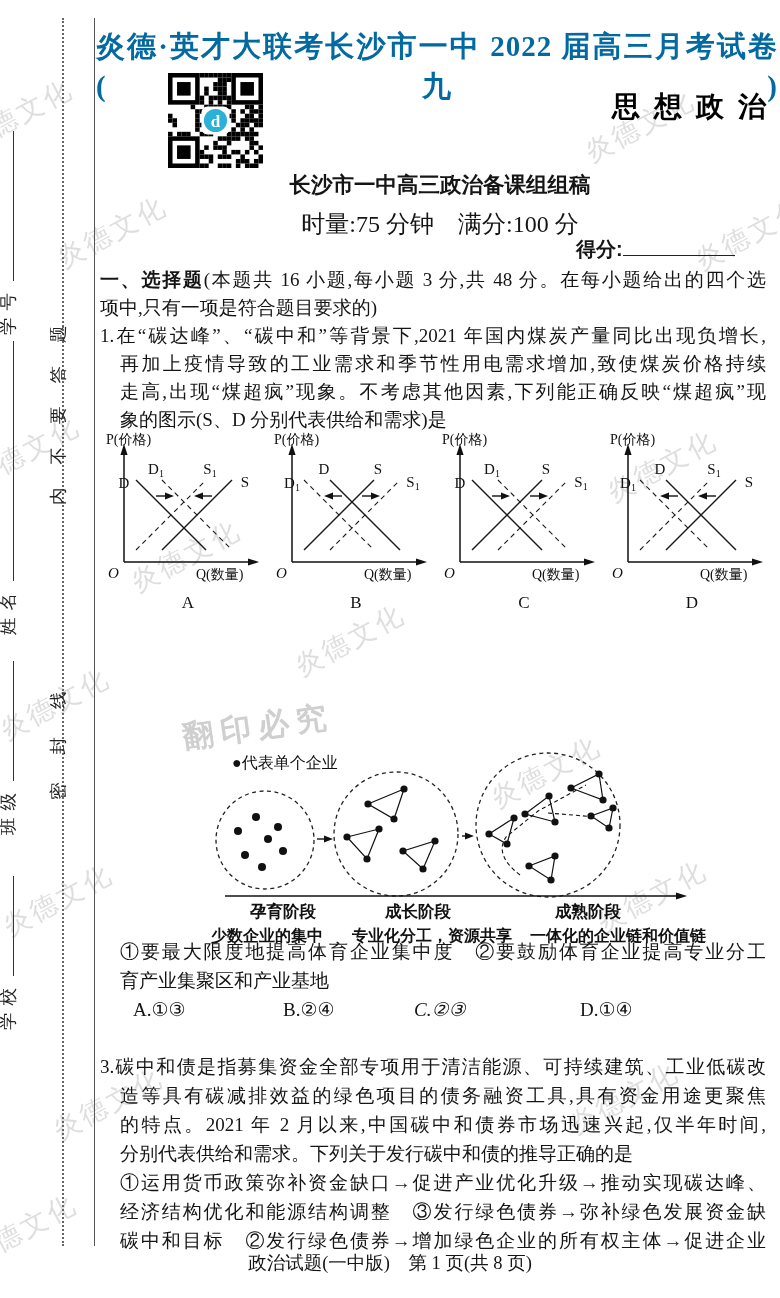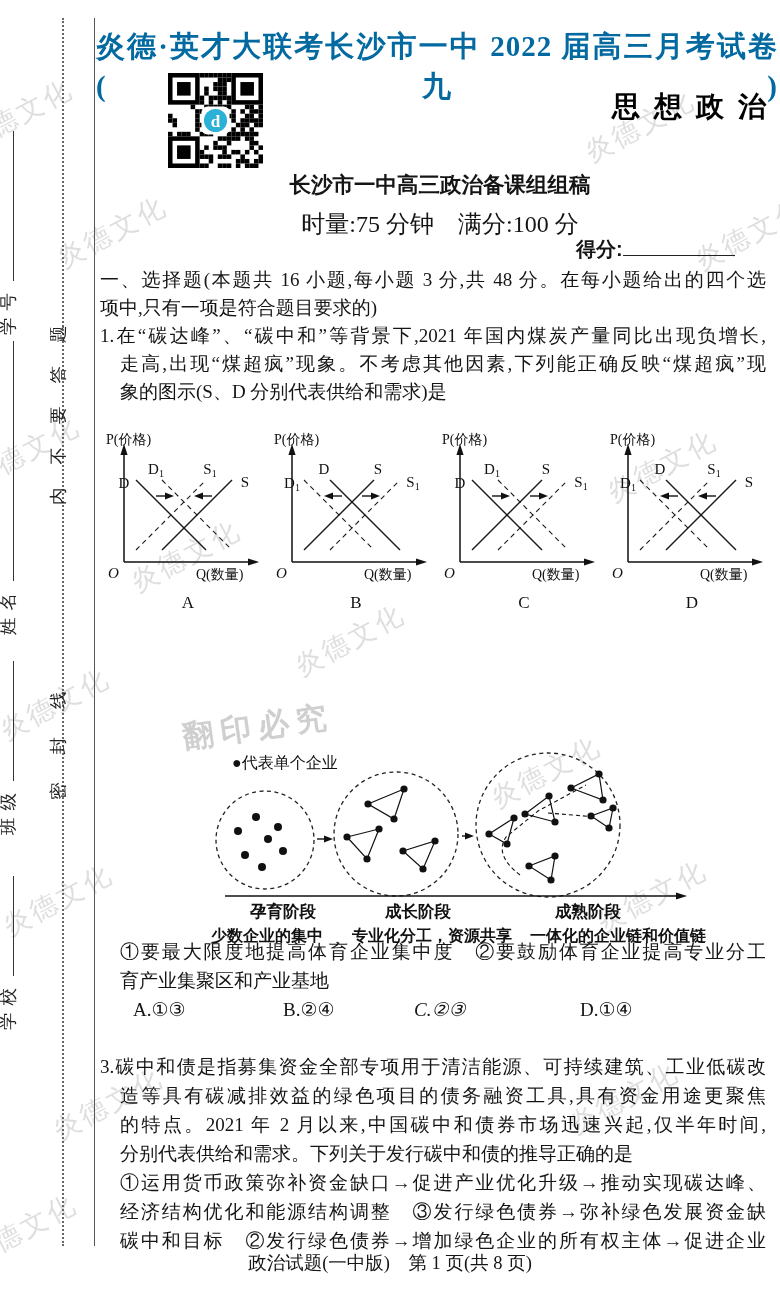--- a/index.html
+++ b/index.html
@@ -32,21 +32,21 @@
   .meta{position:absolute;left:100px;top:208px;width:680px;text-align:center;font-size:24px}
   .score{position:absolute;left:576px;top:236px;font-family:"Liberation Sans","DejaVu Sans",sans-serif;
          font-weight:bold;font-size:20px}
   .score .sblank{display:inline-block;width:112px;border-bottom:1.5px solid #222;height:17px}
   
   .tblock{position:absolute;left:100px;width:666px}
   .tl{font-size:19px;line-height:29px;height:29px;text-align:justify;text-align-last:justify;color:#151515}
   .tl.lh28{line-height:28px;height:28px}
   .tl.hang{padding-left:20px}
   .tl.nj{text-align-last:left}
-  .tl .bsans{font-family:"Liberation Sans","DejaVu Sans",sans-serif;font-weight:normal}
+  .tl .bsans{font-family:"Liberation Sans","DejaVu Sans",sans-serif;font-weight:bold}
   .chrow{position:relative}
   .chrow span{position:absolute;top:0}
   .graphs{position:absolute;left:100px;top:430px;width:680px;height:186px}
   .graph{position:absolute;top:0;width:164px;height:184px}
   .diagram{position:absolute;left:150px;top:744px;width:578px;height:204px}
   .qr{position:absolute;left:168px;top:73px;width:96px;height:96px}
   .footer{position:absolute;left:0;top:1250px;width:780px;text-align:center;font-size:18.5px}
   svg text{font-family:"Liberation Serif","DejaVu Serif",serif}
   svg .sans{font-family:"Liberation Sans","DejaVu Sans",sans-serif;font-weight:bold}
 </style>
@@ -259,20 +259,21 @@
   <div class="byline">长沙市一中高三政治备课组组稿</div>
   <div class="meta">时量:75 分钟　满分:100 分</div>
   <div class="score">
     <span>得分:</span><span class="sblank"></span>
   </div>
 
   <div class="tblock" id="sec-q1" style="top:266px">
       <div class="tl lh28"><span class="bsans">一、选择题</span>(本题共 16 小题,每小题 3 分,共 48 分。在每小题给出的四个选</div>
       <div class="tl lh28 nj">项中,只有一项是符合题目要求的)</div>
       <div class="tl lh28">1.在“碳达峰”、“碳中和”等背景下,2021 年国内煤炭产量同比出现负增长,</div>
+      <div class="tl lh28 hang">再加上疫情导致的工业需求和季节性用电需求增加,致使煤炭价格持续</div>
       <div class="tl lh28 hang">走高,出现“煤超疯”现象。不考虑其他因素,下列能正确反映“煤超疯”现</div>
       <div class="tl lh28 hang nj">象的图示(S、D 分别代表供给和需求)是</div>
     </div>
   <div class="graphs" id="graphs">
       <div class="graph" style="left: 4px;"><svg viewBox="0 0 164 184" width="164" height="184">
     <line x1="20" y1="132" x2="20" y2="23" stroke="#111" stroke-width="1.5"></line>
     <polygon points="20,14 16.4,25 23.6,25" fill="#111"></polygon>
     <line x1="20" y1="132" x2="146" y2="132" stroke="#111" stroke-width="1.5"></line>
     <polygon points="155,132 144,128.4 144,135.6" fill="#111"></polygon>
     <text x="2" y="14" font-size="14" fill="#111">P(价格)</text>

